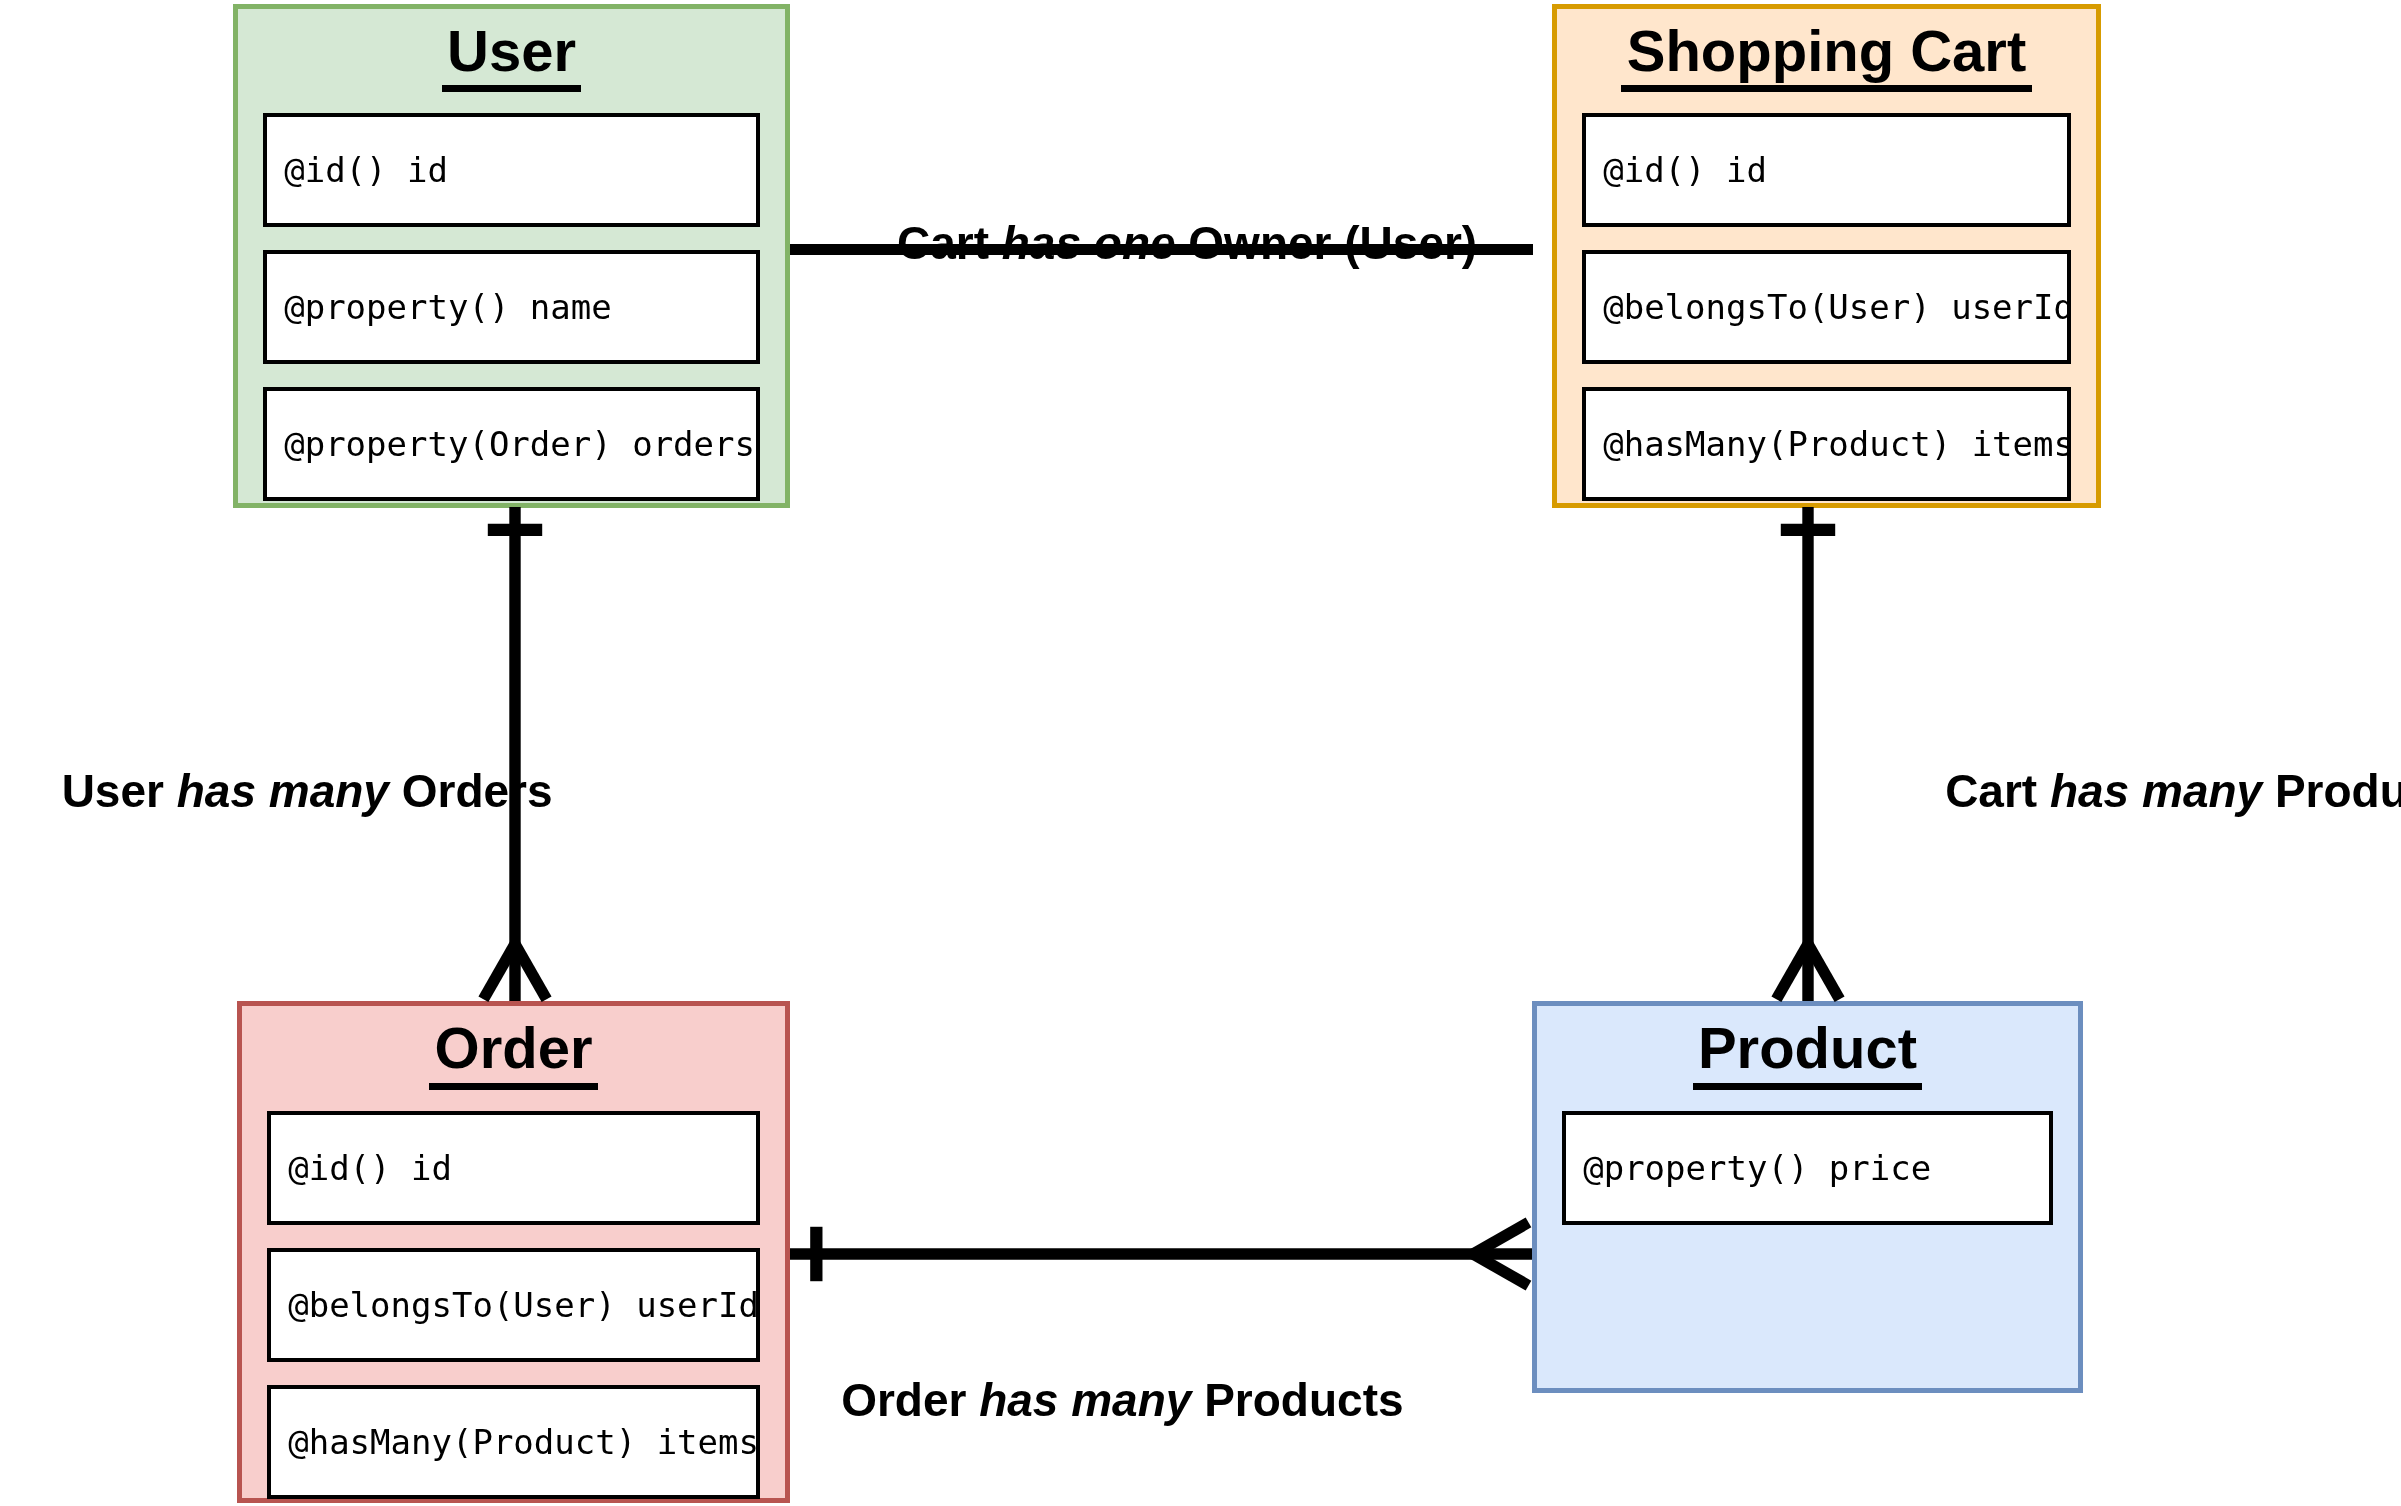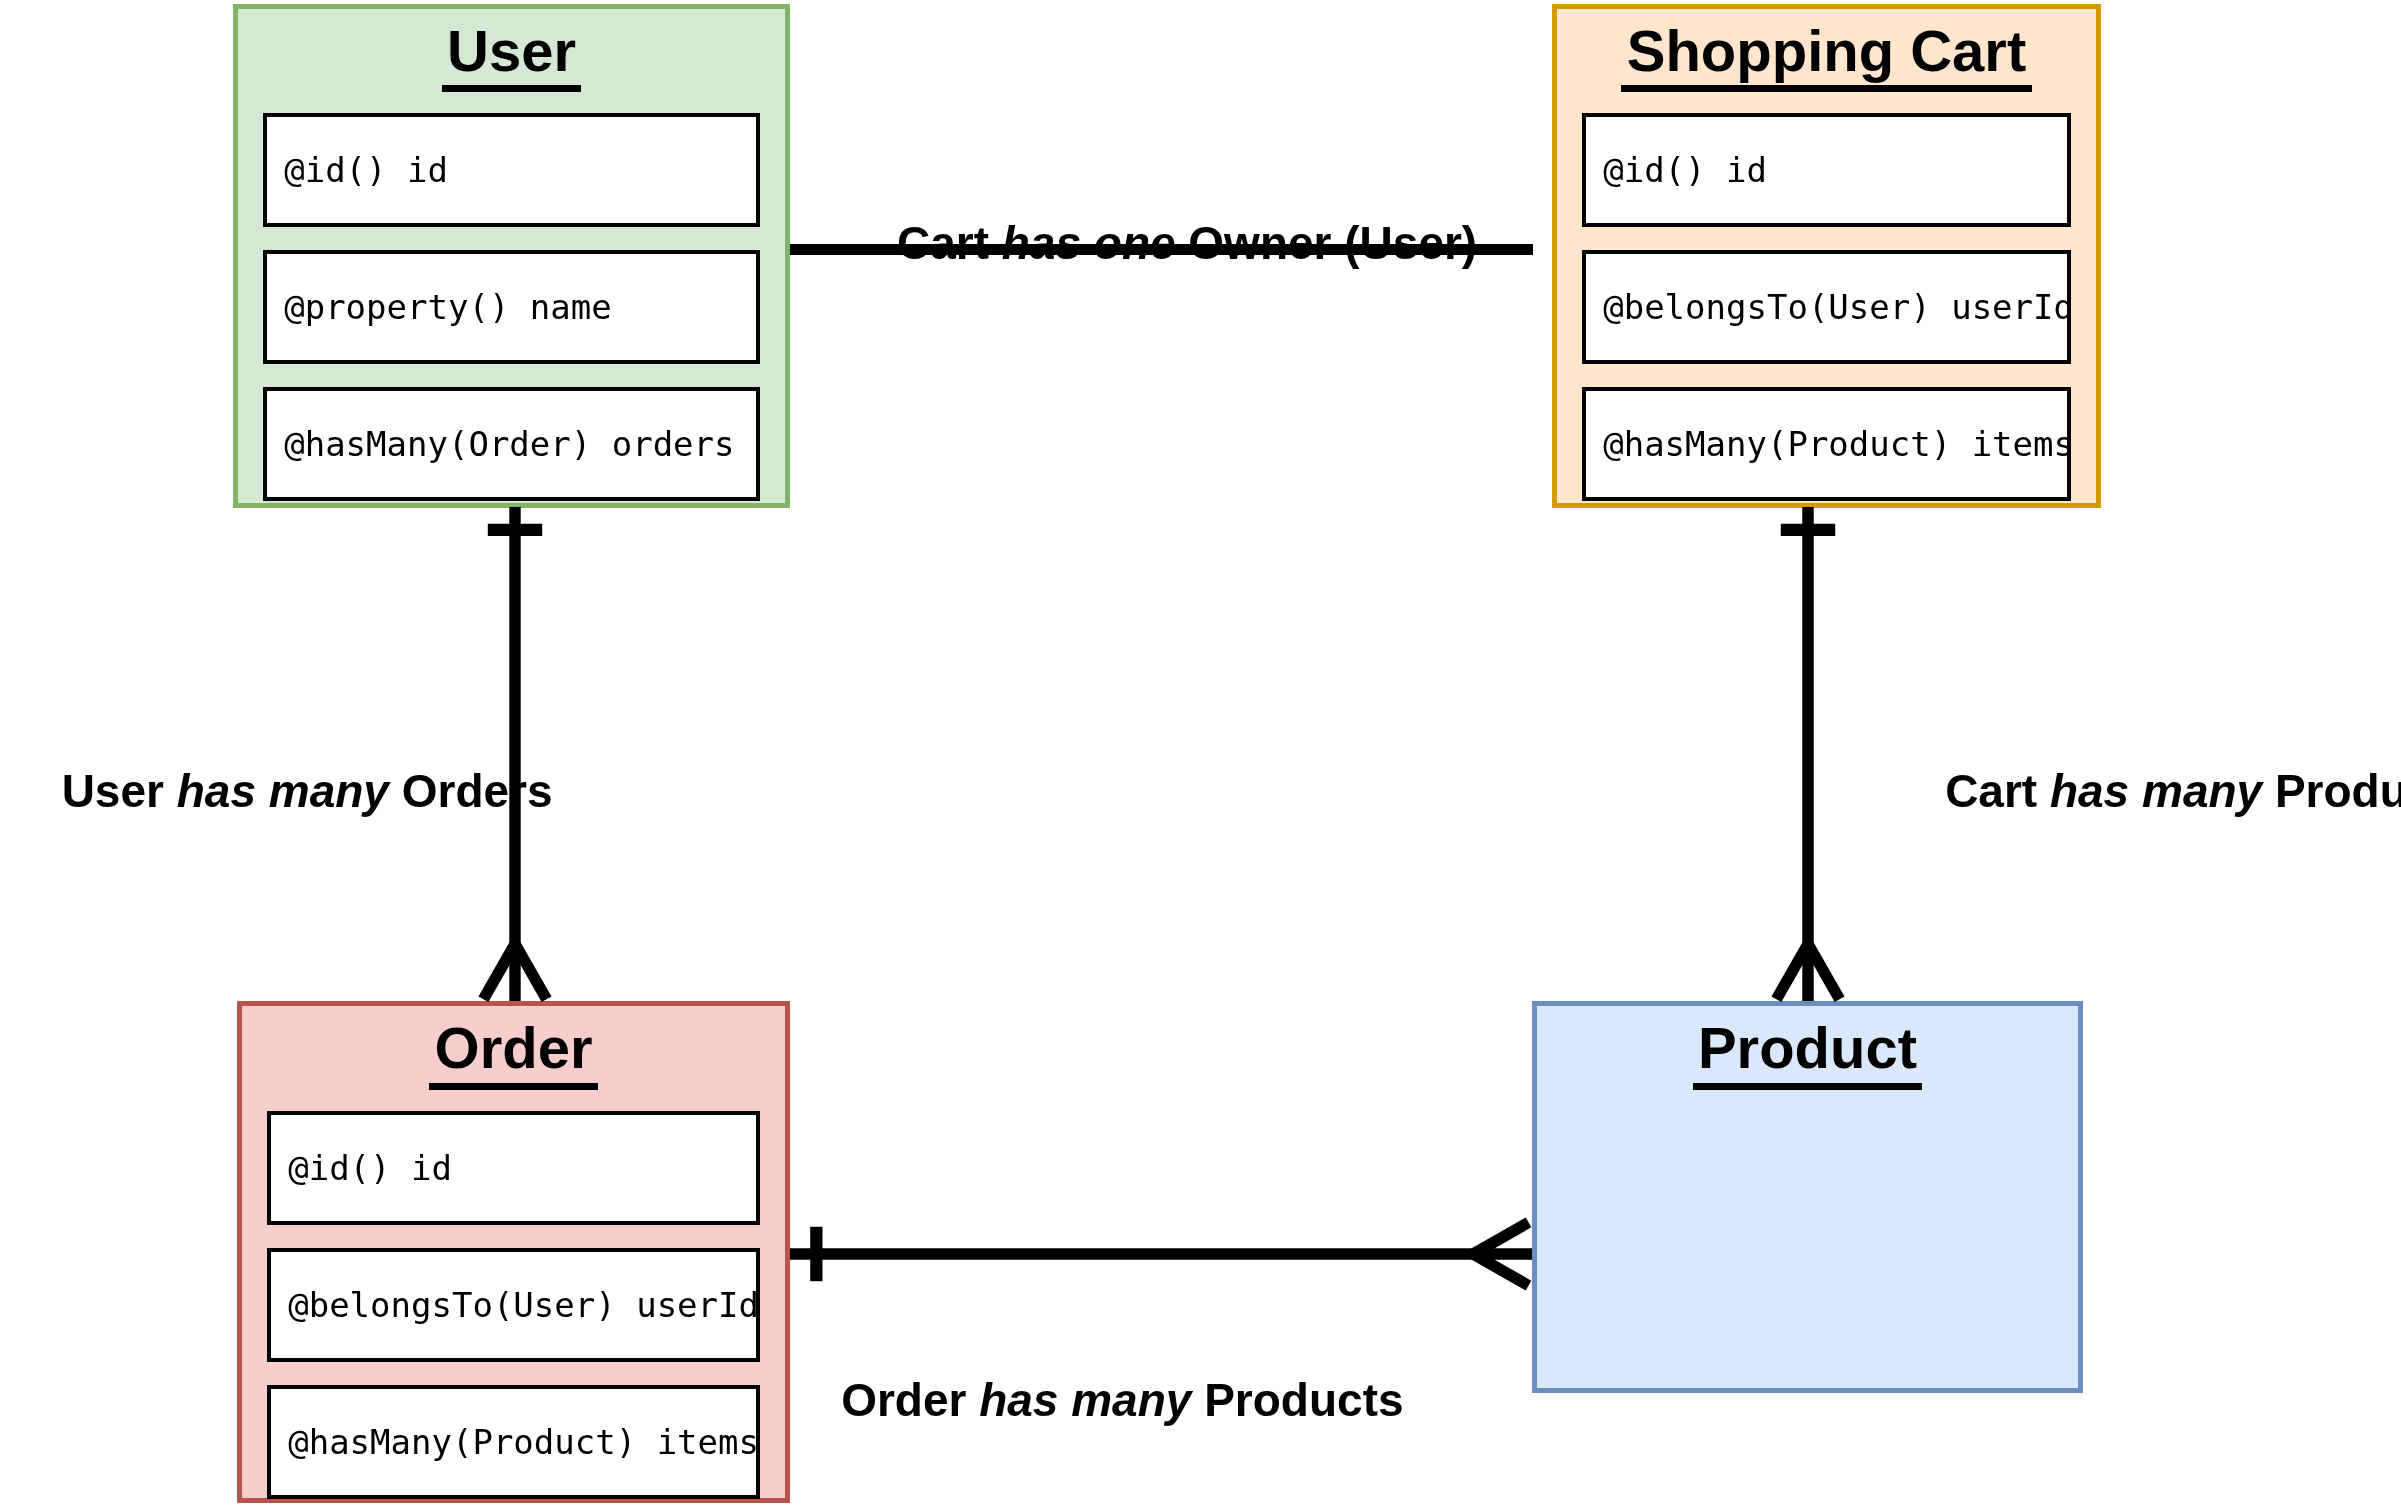--- a/index.html
+++ b/index.html
@@ -89,39 +89,40 @@
 </style>
 </head>
 <body style="background-color: rgb(255, 255, 255);">
 
 <div class="canvas">
 
   <div class="entity" id="entity-user" style="background-color: rgb(213, 232, 212); border-color: rgb(130, 179, 102);">
     <div class="entity-title">User</div>
     <div class="field">@id() id</div>
     <div class="field">@property() name</div>
-    <div class="field">@hasMany(Order) orders</div>
+    <div class="field">@property(Order) orders</div>
   </div>
 
   <div class="entity" id="entity-cart" style="background-color: rgb(255, 230, 204); border-color: rgb(215, 155, 0); margin-left: 19px;">
     <div class="entity-title">Shopping Cart</div>
     <div class="field">@id() id</div>
     <div class="field">@belongsTo(User) userId</div>
     <div class="field">@hasMany(Product) items</div>
   </div>
 
   <div class="entity" id="entity-order" style="background-color: rgb(248, 206, 204); border-color: rgb(184, 84, 80);">
     <div class="entity-title">Order</div>
     <div class="field">@id() id</div>
     <div class="field">@belongsTo(User) userId</div>
     <div class="field">@hasMany(Product) items</div>
   </div>
 
   <div class="entity" id="entity-product" style="background-color: rgb(218, 232, 252); border-color: rgb(108, 142, 191);">
     <div class="entity-title">Product</div>
+    <div class="field">@property() price</div>
   </div>
 
   <div class="connector hline" id="conn-user-cart"></div>
 
   <svg class="connector" id="conn-user-order" viewBox="0 0 134 563">
     <line class="stroke" x1="67" y1="0" x2="67" y2="563"></line>
     <g>
       <line class="stroke marker" x1="36" y1="26" x2="98" y2="26"></line>
     </g>
     <g>

